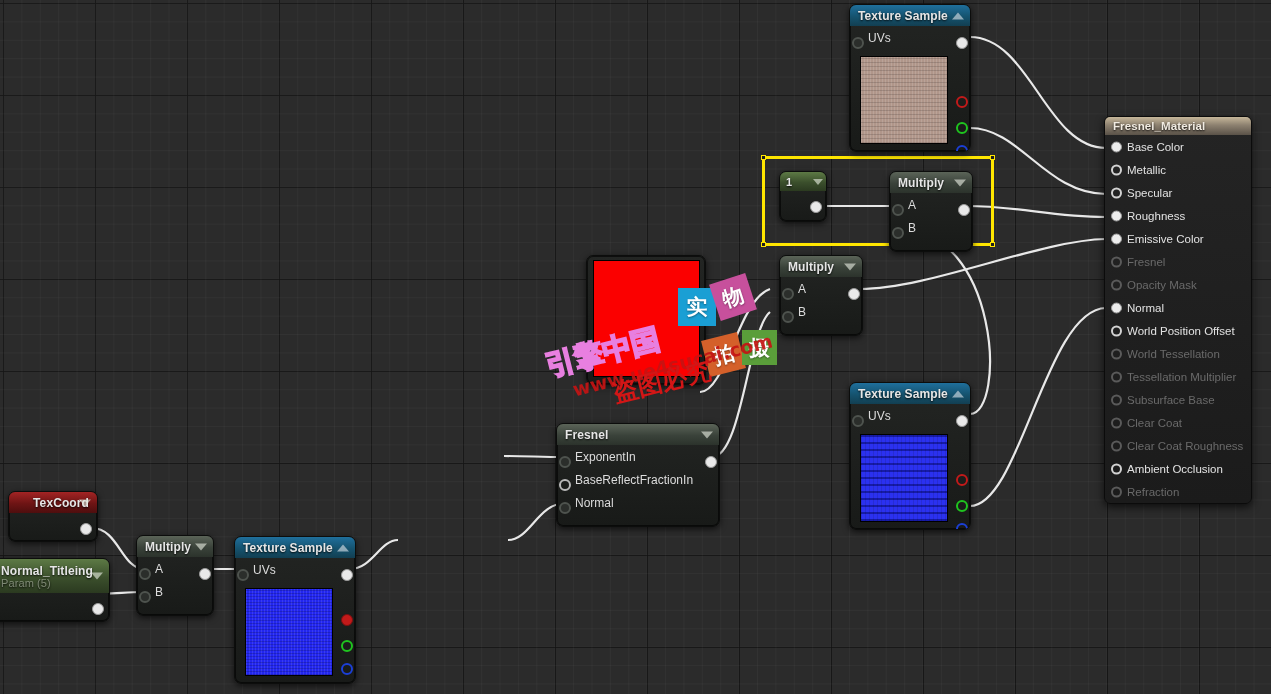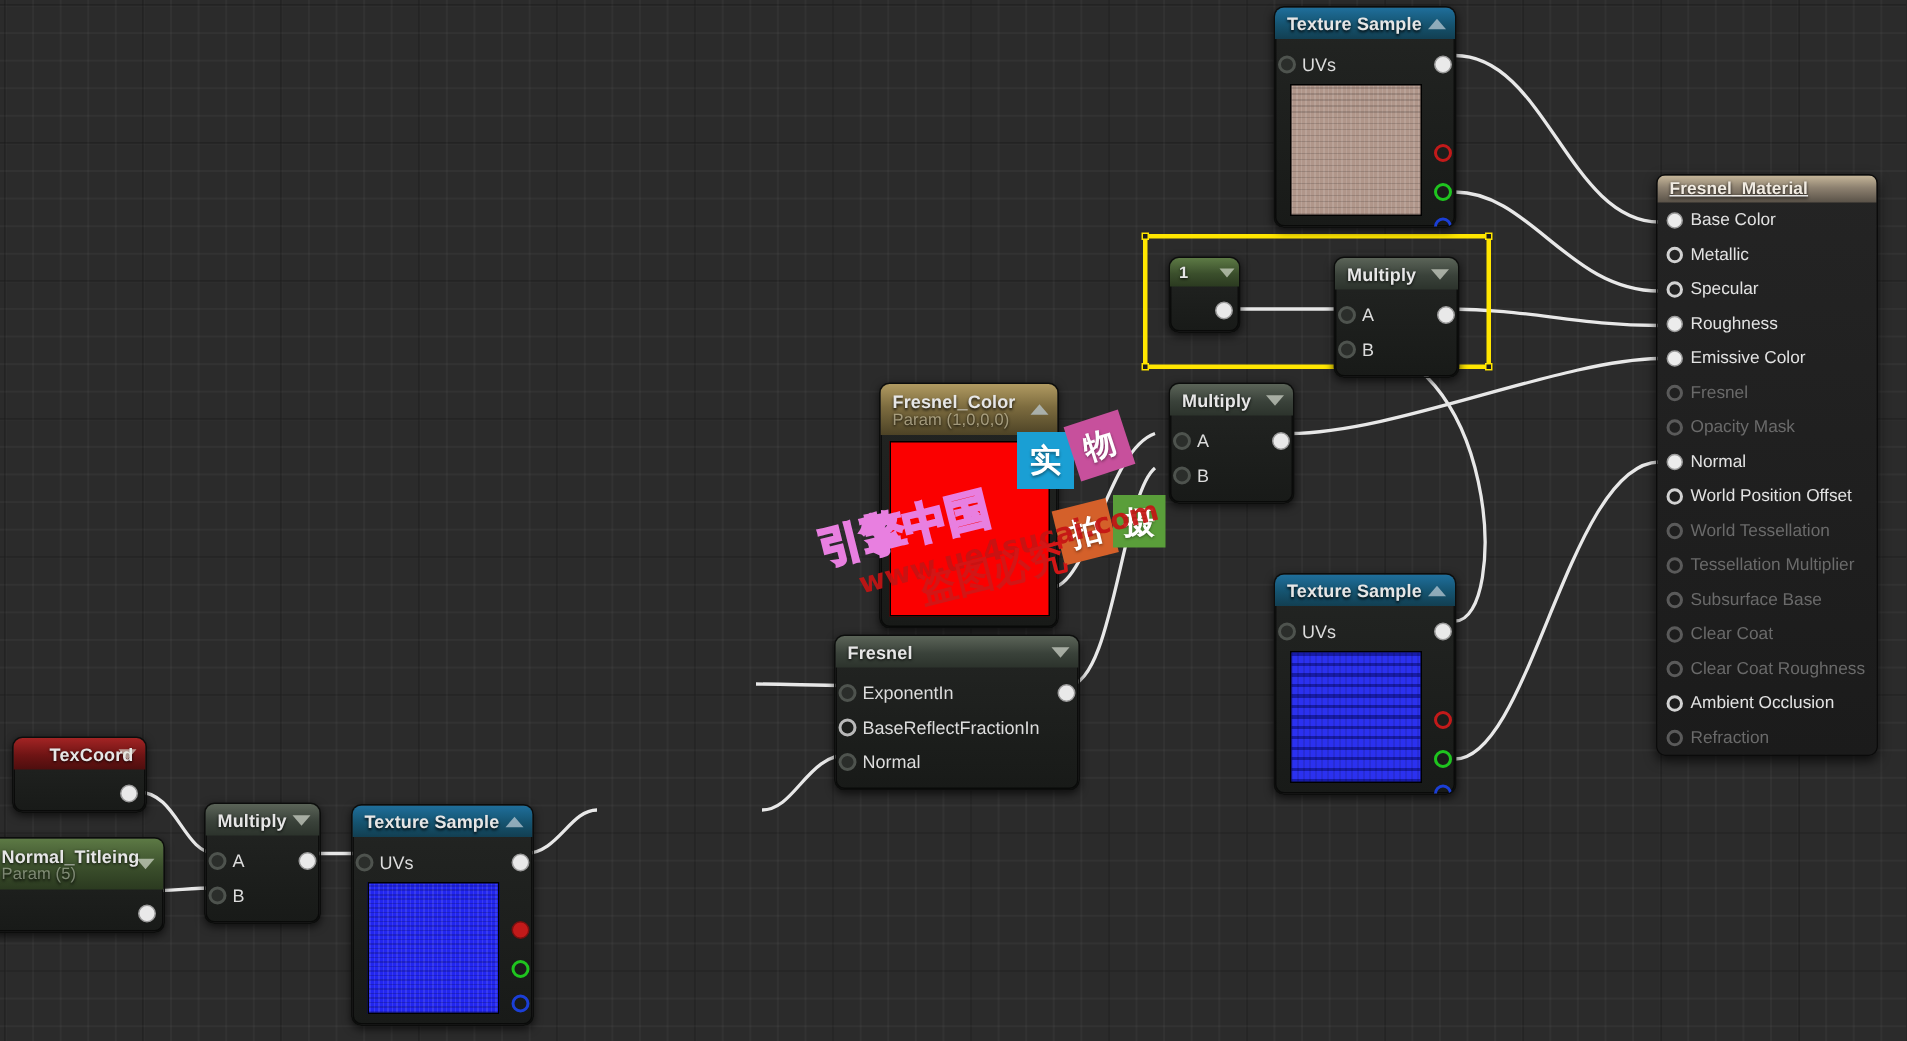--- a/index.html
+++ b/index.html
@@ -59,21 +59,21 @@
     border-left: 6px solid transparent; border-right: 6px solid transparent;
   }
   .caret.down { border-top: 7px solid rgba(230,235,225,.62); }
   .caret.up   { border-bottom: 7px solid rgba(190,205,215,.72); }
 
   .nbody { position: relative; padding: 5px 0 7px 0; }
 
   .row {
     position: relative;
     height: 23px;
-    display: flex; align-items: center;
+    display: flex; align-items: flex-start;
     padding-left: 18px;
     color: #dcdcdc;
     font-size: 12px;
     white-space: nowrap;
   }
 
   
   .pin {
     position: absolute;
     width: 12px; height: 12px;
@@ -321,25 +321,20 @@
         <span class="pin out filled" style="top:6px;"></span>
       </div>
       <div class="row">
         <span class="pin in dark" style="top:6px;"></span>
         <span>B</span>
       </div>
     </div>
   </div>
 
   <div class="node" style="left:586px; top:255px; width:120px;">
-    <div class="nhead h-tan twoline">
-      <span class="t">Fresnel_Color</span>
-      <span class="nsub" style="color:rgba(225,215,180,.62);">Param (1,0,0,0)</span>
-      <span class="caret up"></span>
-    </div>
     <div class="nbody" style="padding-top:2px;">
       <div class="texprev tex-red" style="margin-left:6px;width:107px;height:117px;"></div>
       <span class="pin chan w" style="top:128px;right:6px;"></span>
     </div>
   </div>
 
   <div class="node" style="left:556px; top:423px; width:164px;">
     <div class="nhead h-grey">
       <span class="t">Fresnel</span>
       <span class="caret down"></span>
@@ -396,21 +391,21 @@
         <span class="pin out filled" style="top:6px;"></span>
       </div>
       <div class="row">
         <span class="pin in dark" style="top:6px;"></span>
         <span>B</span>
       </div>
     </div>
   </div>
 
   <div class="matnode" style="left:1104px; top:116px;">
-    <div class="nhead h-mat" style="height:18px;padding-left:8px;text-decoration:underline;">
+    <div class="nhead h-mat" style="height:18px;padding-left:8px;">
       <span class="t" style="font-size:11.5px;">Fresnel_Material</span>
     </div>
     <div id="mat-rows">
         <div class="mrow">
           <span class="mpin filled"></span>
           <span>Base Color</span>
         </div>
         <div class="mrow">
           <span class="mpin hollow"></span>
           <span>Metallic</span>

